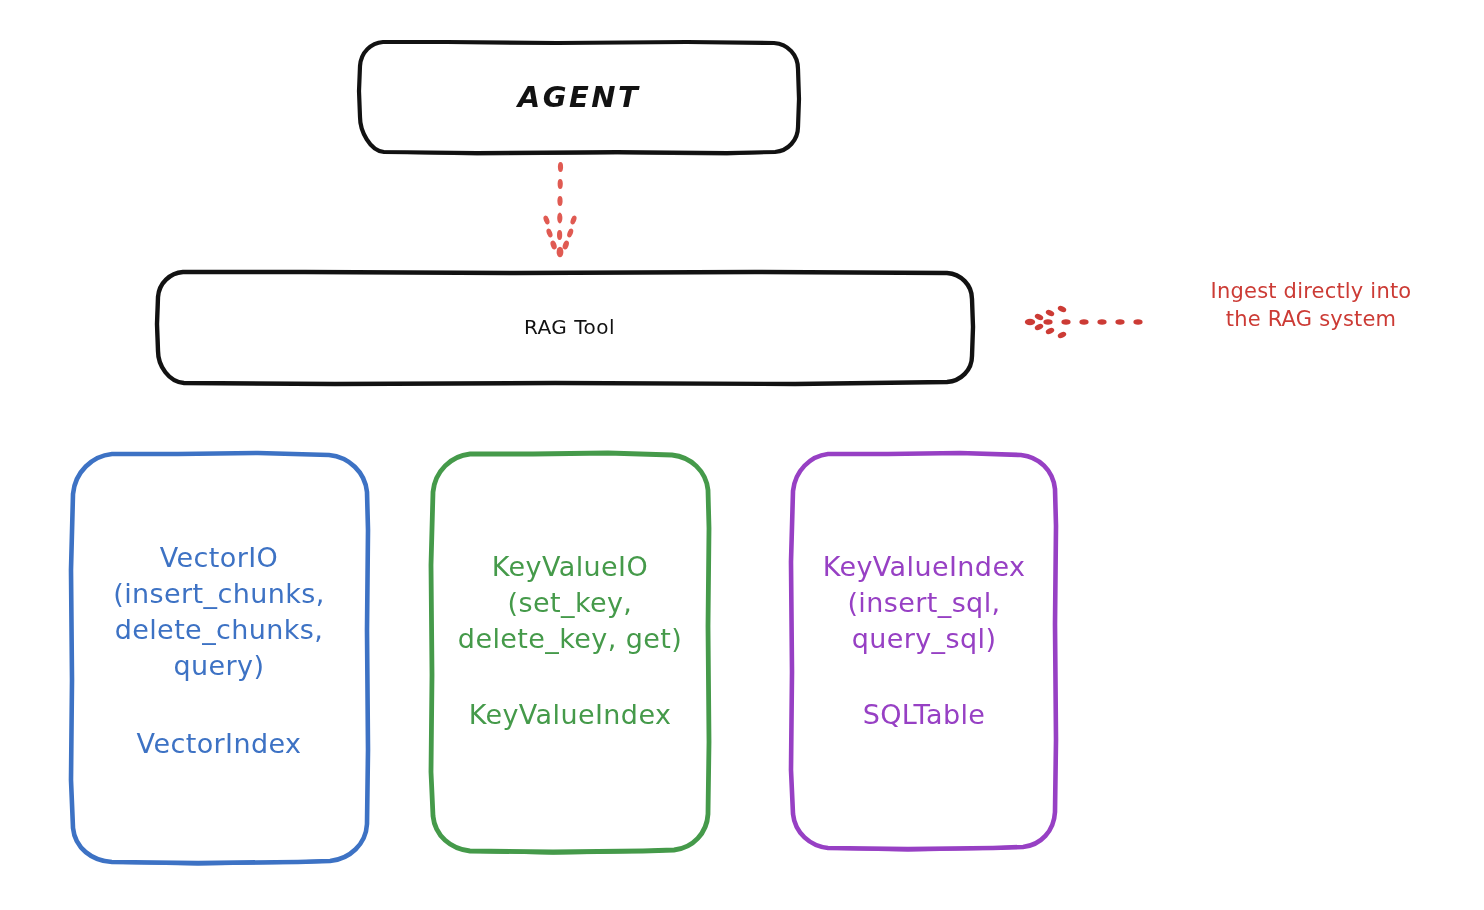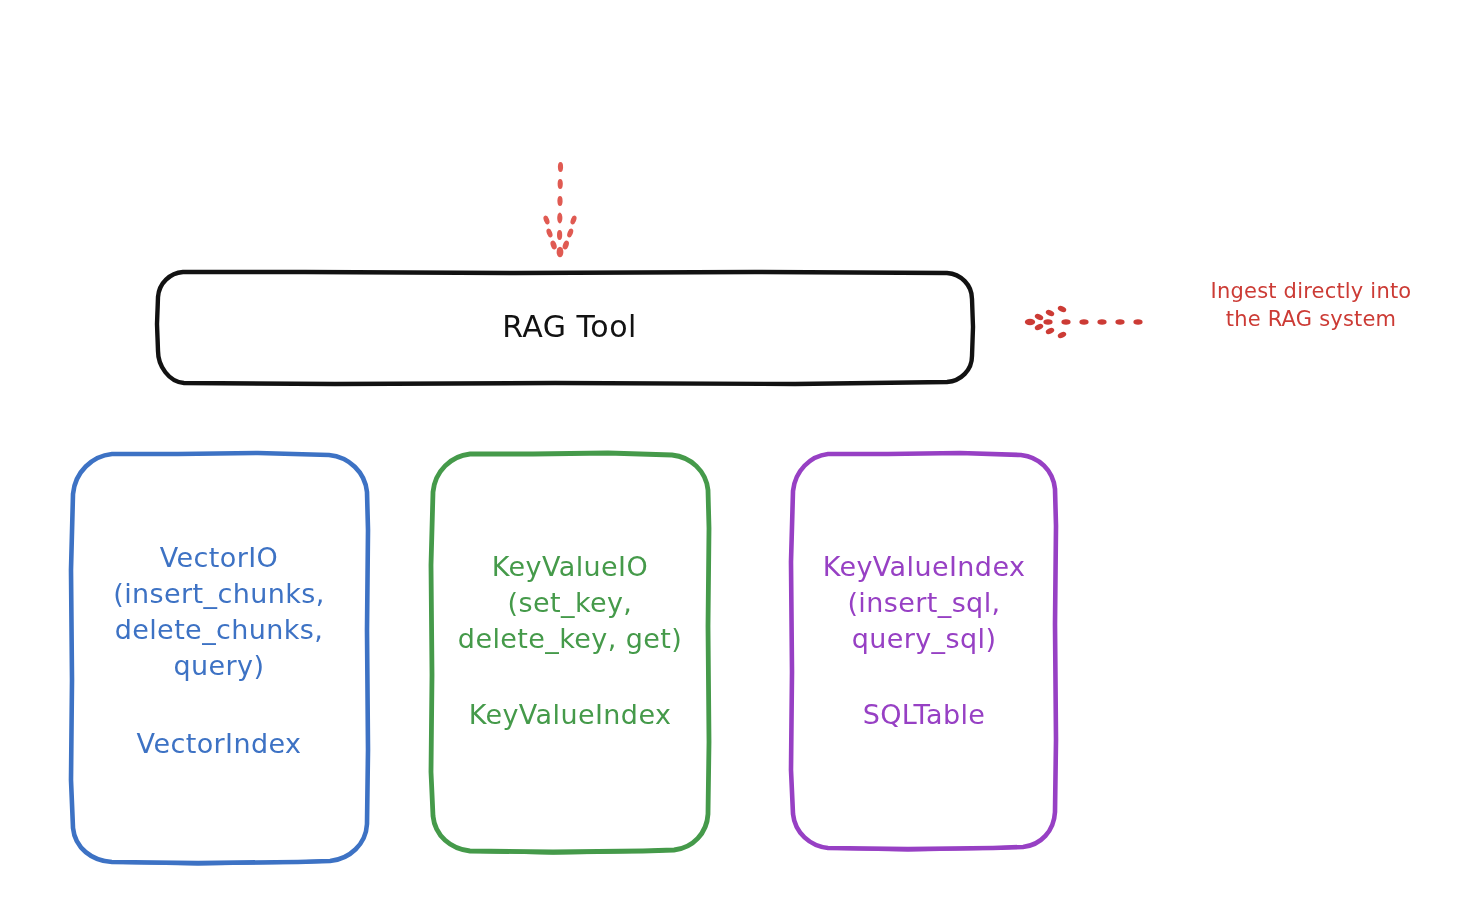--- a/index.html
+++ b/index.html
@@ -63,21 +63,21 @@
   }
 
   #ragtool-node {
     left: 155px;
     top: 269px;
     width: 820px;
     height: 117px;
   }
   #ragtool-node .node-label {
     font-family: "DejaVu Sans", sans-serif;
-    font-size: 30px;
+    font-size: 20px;
     font-weight: 400;
     color: #121212;
     letter-spacing: 0.5px;
     margin-left: 9px;
   }
 
   .io-node {
     display: flex;
     flex-direction: column;
     align-items: center;
@@ -165,20 +165,29 @@
     text-align: center;
     white-space: pre-line;
     letter-spacing: 0.2px;
   }
 </style>
 </head>
 <body>
 
 <div id="canvas">
 
+  <div class="node" id="agent-node">
+    <svg class="node-svg" viewBox="0 0 444 117" preserveAspectRatio="none">
+      <path d="M26,3 C14,4 4,13 3,27 L2,52 L3,78 C3,92 13,112 27,113
+               L120,114 L260,113 L370,114 L418,113 C431,112 441,101 441,88
+               L442,60 L441,30 C441,16 431,5 417,4 L330,3 L200,4 L90,3 Z" fill="#ffffff" stroke="#121212" stroke-width="4.2" stroke-linecap="round" stroke-linejoin="round"></path>
+      <path d="M27,113 L120,115 L260,114 L370,115 L417,113" fill="none" stroke="#121212" stroke-width="3" stroke-linecap="round" opacity="0.85"></path>
+    </svg>
+    <div class="node-label">AGENT</div>
+  </div>
 
   <svg class="connector" id="agent-to-rag-arrow" viewBox="0 0 80 110">
     <g fill="#e05a52">
       <ellipse cx="40.5" cy="7" rx="2.6" ry="5"></ellipse>
       <ellipse cx="40.2" cy="24" rx="2.6" ry="5"></ellipse>
       <ellipse cx="40.0" cy="41" rx="2.6" ry="5"></ellipse>
       <ellipse cx="39.8" cy="58" rx="2.6" ry="5.4"></ellipse>
       <ellipse cx="39.6" cy="75" rx="2.6" ry="5"></ellipse>
       <ellipse cx="40.0" cy="92" rx="3.4" ry="5.2"></ellipse>
 

